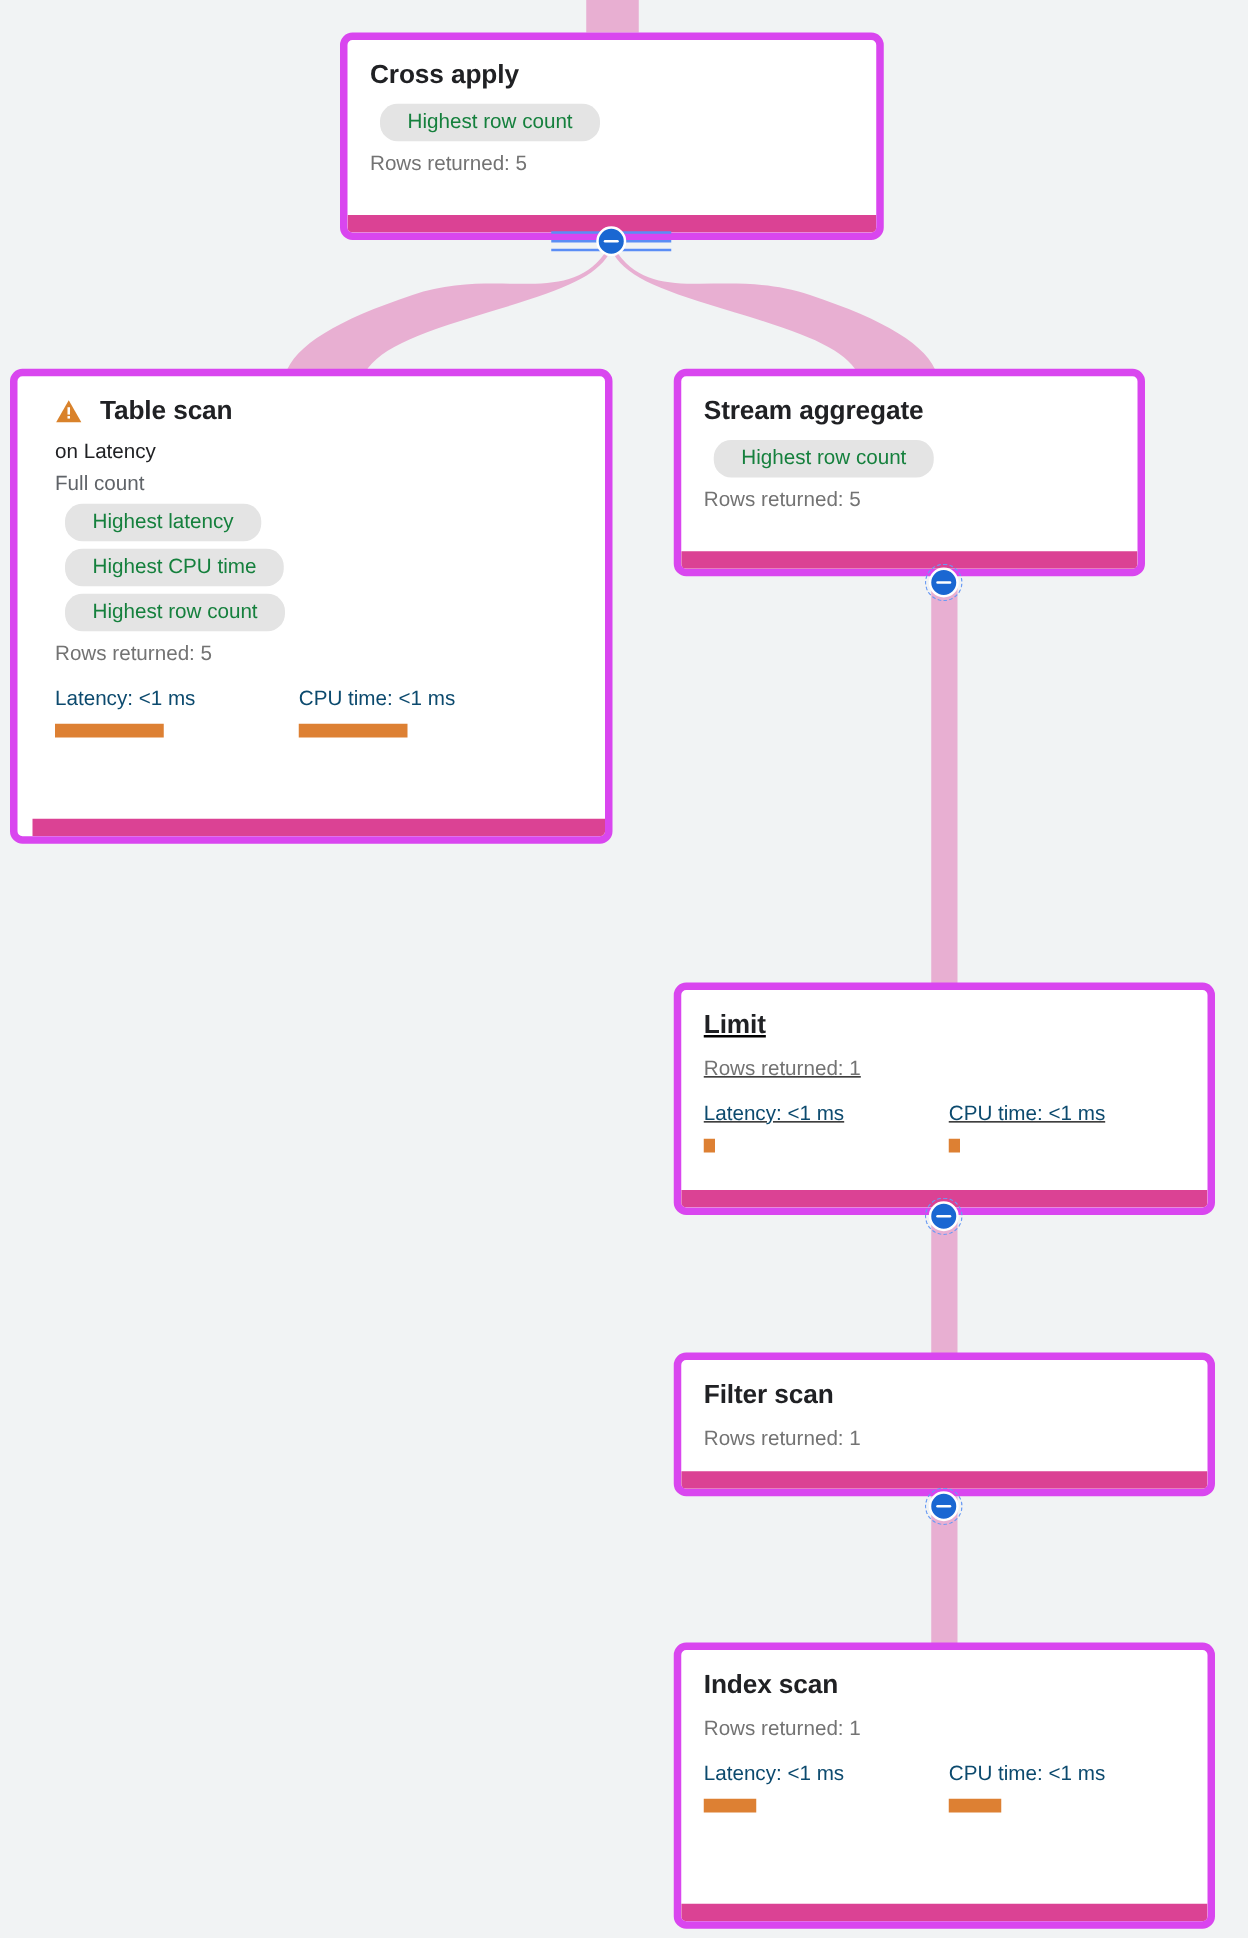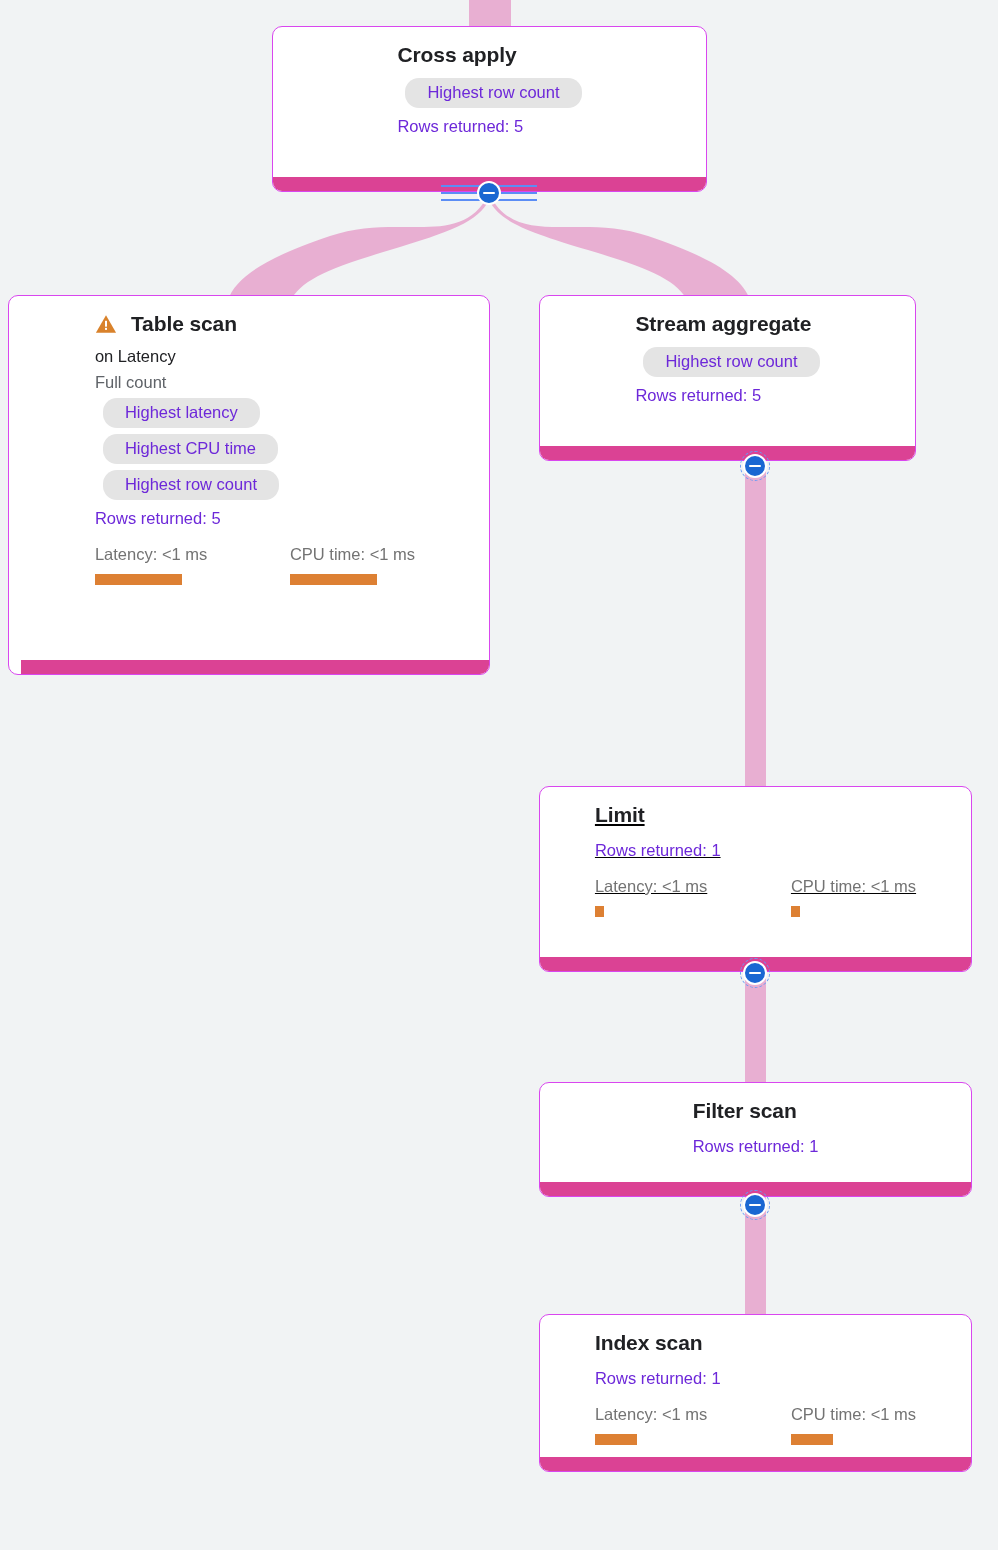--- a/index.html
+++ b/index.html
@@ -21,27 +21,26 @@
   #edges {
     position: absolute;
     left: 0; top: 0;
     width: 998px; height: 1550px;
     pointer-events: none;
   }
   
   .node {
     position: absolute;
     background: #ffffff;
-    border: 1px solid #d946ef;
+    border: 6px solid #d946ef;
     border-radius: 10px;
     overflow: hidden;
     display: flex;
     flex-direction: column;
     box-shadow: 0 0 0 0 rgba(0,0,0,0);
-    align-items: center;
   }
   .node-body {
     flex: 1 1 auto;
     padding: 16px 18px 10px 18px;
     display: flex;
     flex-direction: column;
     align-items: flex-start;
   }
   .node-footer {
     height: 14px;
@@ -67,42 +66,42 @@
     font-size: 16.5px;
     color: #202124;
     line-height: 1.55;
   }
   .sub-line.muted { color: #5f6368; }
   .chip {
     display: inline-flex;
     align-items: center;
     justify-content: center;
     background: #e4e4e4;
-    color: #6d28d9;
+    color: #15803d;
     border-radius: 14px;
     font-size: 16.5px;
     padding: 5px 22px 6px 22px;
     margin: 3px 0 3px 0;
   }
   .chip-indent { margin-left: 8px; }
   .rows-line {
     font-size: 16.5px;
-    color: #6d28d9;
+    color: #737373;
     line-height: 1.6;
     margin-top: 2px;
   }
   .metrics {
     display: flex;
     margin-top: 12px;
     width: 100%;
   }
   .metric { display: flex; flex-direction: column; }
   .metric-label {
     font-size: 16.5px;
-    color: #737373;
+    color: #0c4a6e;
     line-height: 1.3;
     white-space: nowrap;
   }
   .metric-bar {
     height: 11px;
     background: #dd8033;
     margin-top: 9px;
   }
   
   .collapse-btn {
@@ -278,21 +277,21 @@
       <div class="rows-line">Rows returned: 1</div>
     </div>
     <div class="node-footer"></div>
   </div>
 
   <div class="dash-ring" style="left:740px; top:1190px;"></div>
   <div class="collapse-btn" style="left:743px; top:1193px;">
     <span class="bar"></span>
   </div>
 
-  <div class="node" style="left:539px; top:1314px; width:433px; height:158px;">
+  <div class="node" style="left:539px; top:1314px; width:433px; height:229px;">
     <div class="node-body">
       <div class="title-row">
         <span class="node-title">Index scan</span>
       </div>
       <div class="rows-line">Rows returned: 1</div>
       <div class="metrics">
         <div class="metric" style="width:196px;">
           <span class="metric-label">Latency: &lt;1 ms</span>
           <span class="metric-bar" style="width:42px;"></span>
         </div>

